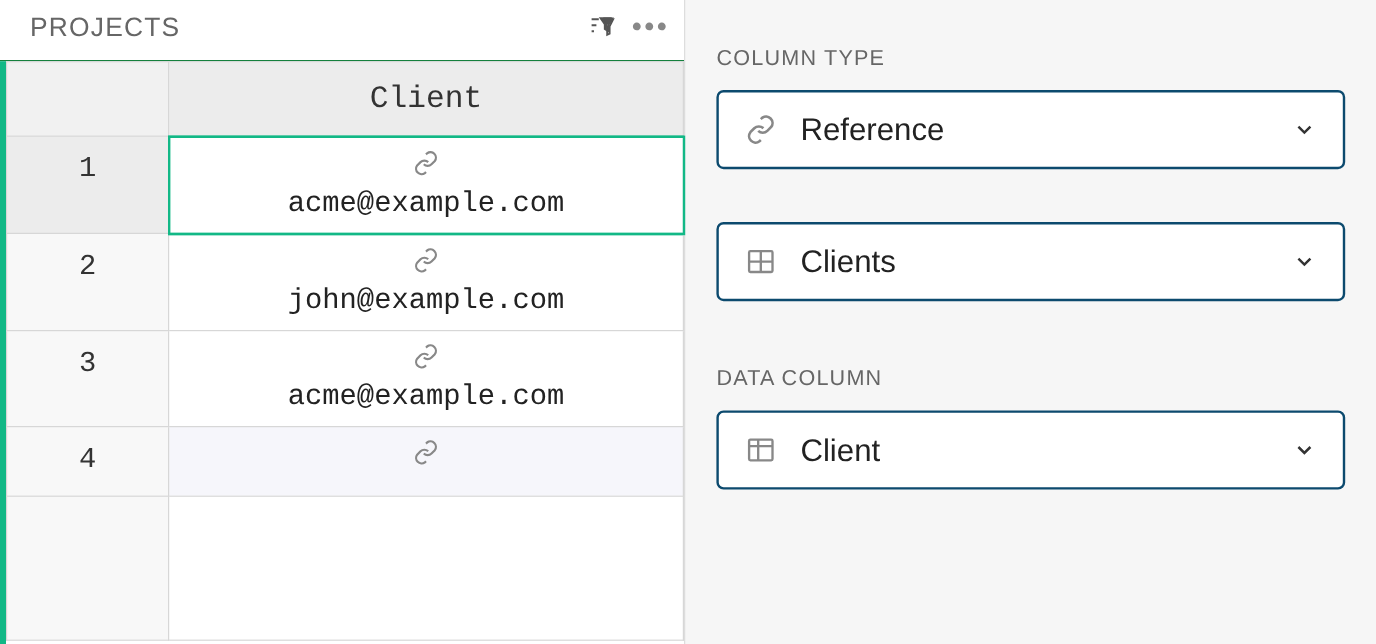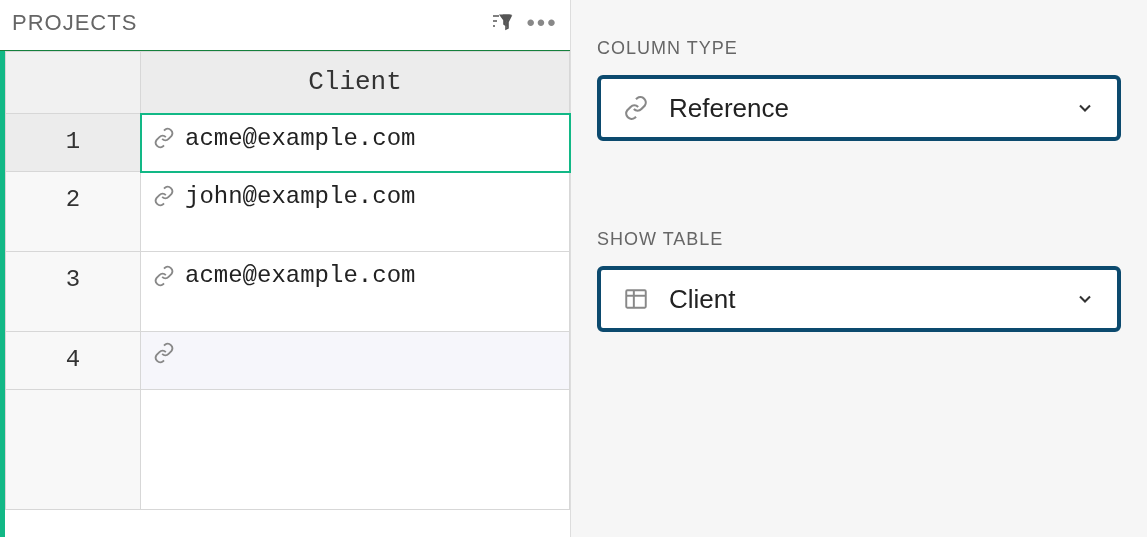--- a/index.html
+++ b/index.html
@@ -1,48 +1,48 @@
 <!DOCTYPE html>
 <html><head>
 <meta charset="utf-8">
 <style>
   * { box-sizing: border-box; margin: 0; padding: 0; }
   html, body { width: 1147px; height: 537px; font-family: -apple-system, BlinkMacSystemFont, "Segoe UI", Arial, sans-serif; background: #fff; overflow: hidden; }
   .app { display: flex; width: 100%; height: 100%; }
 
   
   .left { flex: 0 0 570px; display: flex; flex-direction: column; }
-  .left-header { display: flex; align-items: center; padding: 8px 8px 12px 12px; }
+  .left-header { display: flex; align-items: center; padding: 8px 8px 12px 25px; }
   .left-title { font-size: 22px; letter-spacing: 1px; color: #666; font-weight: 400; flex: 1; }
   .hdr-btn { width: 40px; height: 30px; display: flex; align-items: center; justify-content: center; color: #555; cursor: pointer; }
   .hdr-btn svg { width: 24px; height: 24px; }
   .dots { font-size: 24px; letter-spacing: 2px; color: #888; }
 
   .grid { border-top: 1px solid #15803d; flex: 1; position: relative; font-family: Liberation Mono, monospace; }
   .grid-inner { display: flex; height: 100%; }
   .green-bar { width: 5px; background: #12b886; }
   .table-wrap { flex: 1; }
   table { border-collapse: collapse; width: 100%; table-layout: fixed; }
   th, td { border: 1px solid #d7d7d7; }
   th.rownum-head { width: 135px; background: #f1f1f1; height: 62px; }
   th.colhead { background: #ececec; font-size: 26px; font-weight: 400; color: #333; text-align: center; height: 62px; }
   td.rownum { background: #f8f8f8; text-align: center; font-size: 24px; color: #333; font-weight: 400; height: 58px; vertical-align: top; padding-top: 14px; }
   td.cell { background: #fff; font-size: 24px; color: #222; padding: 10px 12px; vertical-align: top; height: 58px; }
   tr.tall td { height: 80px; }
   tr.selected td.rownum { background: #ececec; }
   tr.selected td.cell { outline: 2px solid #12b886; outline-offset: -1px; border-top: 2px solid #12b886; border-bottom: 2px solid #12b886; }
   tr.new td.cell { background: #f6f6fb; }
-  .cell-inner { display: flex; align-items: center; gap: 10px; }
+  .cell-inner { display: flex; align-items: center; gap: 10px; flex-direction: column; }
   .link-icon { width: 22px; height: 22px; color: #888; flex-shrink: 0; }
   td.fill { background: #fff; height: 120px; }
 
   
   .right { flex: 1; background: #f6f6f6; border-left: 1px solid #ddd; padding: 28px 26px 0 26px; display: flex; flex-direction: column; gap: 10px; }
   .section-label { font-size: 18px; letter-spacing: 1px; color: #666; margin-top: 10px; margin-bottom: 6px; }
-  .dropdown { background: #fff; border: 4px solid #0c4a6e; border-radius: 6px; height: 66px; display: flex; align-items: center; padding: 0 22px; gap: 20px; cursor: pointer; }
+  .dropdown { background: #fff; border: 2px solid #0c4a6e; border-radius: 6px; height: 66px; display: flex; align-items: center; padding: 0 22px; gap: 20px; cursor: pointer; }
   .dropdown .dd-icon { width: 26px; height: 26px; color: #888; flex-shrink: 0; }
   .dropdown .dd-label { font-size: 26px; color: #222; flex: 1; }
   .dropdown .chevron { width: 20px; height: 20px; color: #333; }
   .spacer { height: 24px; }
 </style>
 </head>
 <body>
 
 <div class="app">
 
@@ -142,24 +142,35 @@
           <path d="M14 11a5 5 0 0 0-7 0l-3 3a5 5 0 0 0 7 7l1-1"></path>
         </svg>
       <div class="dd-label">Reference</div>
       <svg class="chevron" viewBox="0 0 24 24" fill="none" stroke="currentColor" stroke-width="2.5">
           <polyline points="6 9 12 15 18 9"></polyline>
         </svg>
     </div>
 
     <div class="spacer"></div>
 
+    <div class="dropdown">
+      <svg class="dd-icon" viewBox="0 0 24 24" fill="none" stroke="currentColor" stroke-width="1.8">
+          <rect x="3" y="4" width="18" height="16" rx="1"></rect>
+          <line x1="3" y1="12" x2="21" y2="12"></line>
+          <line x1="12" y1="4" x2="12" y2="20"></line>
+        </svg>
+      <div class="dd-label">Clients</div>
+      <svg class="chevron" viewBox="0 0 24 24" fill="none" stroke="currentColor" stroke-width="2.5">
+          <polyline points="6 9 12 15 18 9"></polyline>
+        </svg>
+    </div>
 
     <div class="spacer"></div>
 
-    <div class="section-label">SHOW TABLE</div>
+    <div class="section-label">DATA COLUMN</div>
     <div class="dropdown">
       <svg class="dd-icon" viewBox="0 0 24 24" fill="none" stroke="currentColor" stroke-width="1.8">
           <rect x="3" y="4" width="18" height="16" rx="1"></rect>
           <line x1="3" y1="9" x2="21" y2="9"></line>
           <line x1="10" y1="4" x2="10" y2="20"></line>
         </svg>
       <div class="dd-label">Client</div>
       <svg class="chevron" viewBox="0 0 24 24" fill="none" stroke="currentColor" stroke-width="2.5">
           <polyline points="6 9 12 15 18 9"></polyline>
         </svg>

